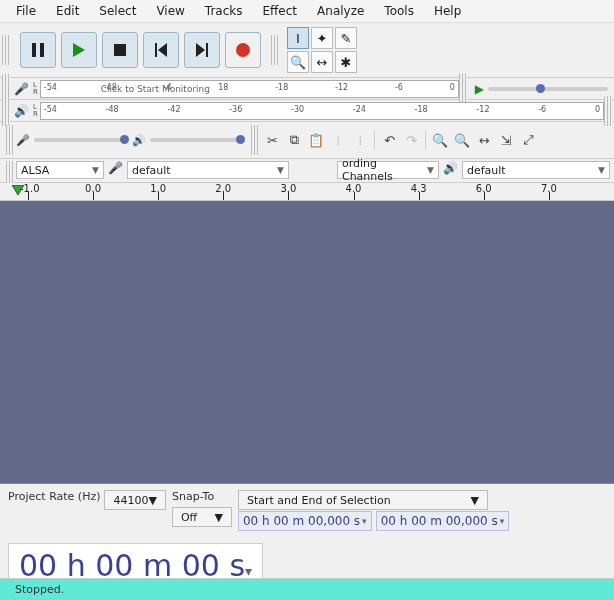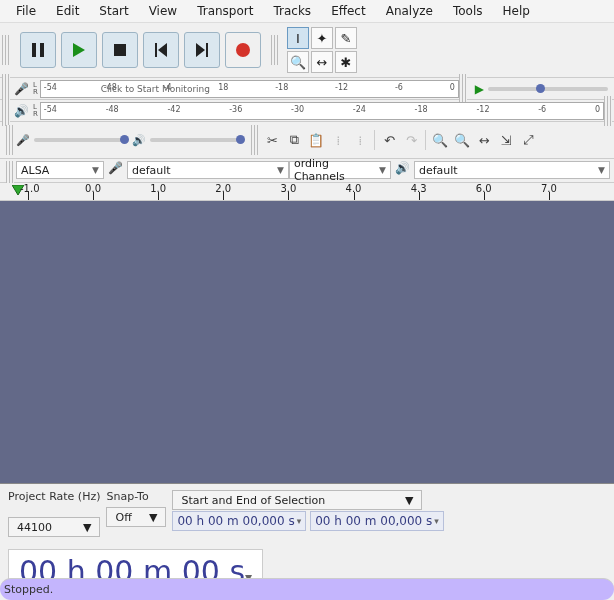--- a/index.html
+++ b/index.html
@@ -35,33 +35,32 @@
   .timeline .t { width:73px; position:relative;}
   .timeline .t::before { content:""; position:absolute; left:0; bottom:0; width:1px; height:8px; background:#222;}
   .timeline .t span { position:absolute; left:-8px; top:0;}
   .track-area { height:283px; background:#636988; border-bottom:1px solid #888;}
   .bottom-panel { padding:6px 8px; background:#f0f0f0; display:flex; flex-wrap:wrap; gap:6px; align-items:flex-start;}
   .label { font-size:11px; color:#333;}
   .selcombo { display:flex;align-items:center;justify-content:space-between;border:1px solid #bbb;background:#f4f4f4;padding:2px 8px;height:20px;font-size:11px;cursor:pointer;min-width:60px;}
   .selrange { background:#e9ecf5;border:1px solid #b7c0da;padding:2px 4px;font-family:monospace;font-size:12px;color:#363d82;display:inline-flex;align-items:center;}
   .selrange .arrow { font-size:9px;color:#666;margin-left:2px;}
   .bigtime { font-family:monospace;font-size:30px;color:#3a3f99;background:#fff;border:1px solid #ccc;padding:4px 10px;display:inline-block;}
-  .statusbar { position:absolute;left:0;right:0;bottom:0;height:22px;background:#c4b5fd;border-top:1px solid #ccc;display:flex;align-items:center;padding:0 4px;font-size:11px;color:#333;border-radius:11px;}
+  .statusbar { position:absolute;left:0;right:0;bottom:0;height:22px;background:#5eead4;border-top:1px solid #ccc;display:flex;align-items:center;padding:0 15px;font-size:11px;color:#333;}
   .statusbar .center { position:absolute;left:50%;transform:translateX(-50%);}
   svg { display:block; }
 </style>
 </head>
 <body>
 
 <div class="menubar">
   <div>File</div>
   <div>Edit</div>
-  <div>Start</div>
+  <div>Select</div>
   <div>View</div>
-  <div>Transport</div>
   <div>Tracks</div>
   <div>Effect</div>
   <div>Analyze</div>
   <div>Tools</div>
   <div>Help</div>
 </div>
 
 <div class="toolbar-row">
   <div class="grip"></div>
   <div class="transport">
@@ -194,21 +193,21 @@
   <div class="grip"></div>
   <div class="combo" style="width:88px;">
       <span>ALSA</span>
       <span class="arrow">▼</span>
     </div>
   <span style="padding:0 4px;">🎤</span>
   <div class="combo" style="width:162px;">
       <span>default</span>
       <span class="arrow">▼</span>
     </div>
-  <div class="combo" style="width:102px;">
+  <div class="combo" style="width:102px;margin-left:48px;">
       <span>ording Channels</span>
       <span class="arrow">▼</span>
     </div>
   <span style="padding:0 4px;">🔊</span>
   <div class="combo" style="flex:1;">
       <span>default</span>
       <span class="arrow">▼</span>
     </div>
 </div>
 
@@ -243,21 +242,21 @@
       </div>
     <div class="t">
         <span>7.0</span>
       </div>
   </div>
 </div>
 
 <div class="track-area"></div>
 
 <div class="bottom-panel">
-  <div style="display:flex;flex-direction:column;gap:14px;">
+  <div style="display:flex;flex-direction:row;gap:4px;">
     <span class="label">Project Rate (Hz)</span>
     <div class="selcombo">
         <span>44100</span>
         <span class="arrow">▼</span>
       </div>
   </div>
   <div style="display:flex;flex-direction:column;gap:4px;">
     <span class="label">Snap-To</span>
     <div class="selcombo">
         <span>Off</span>

